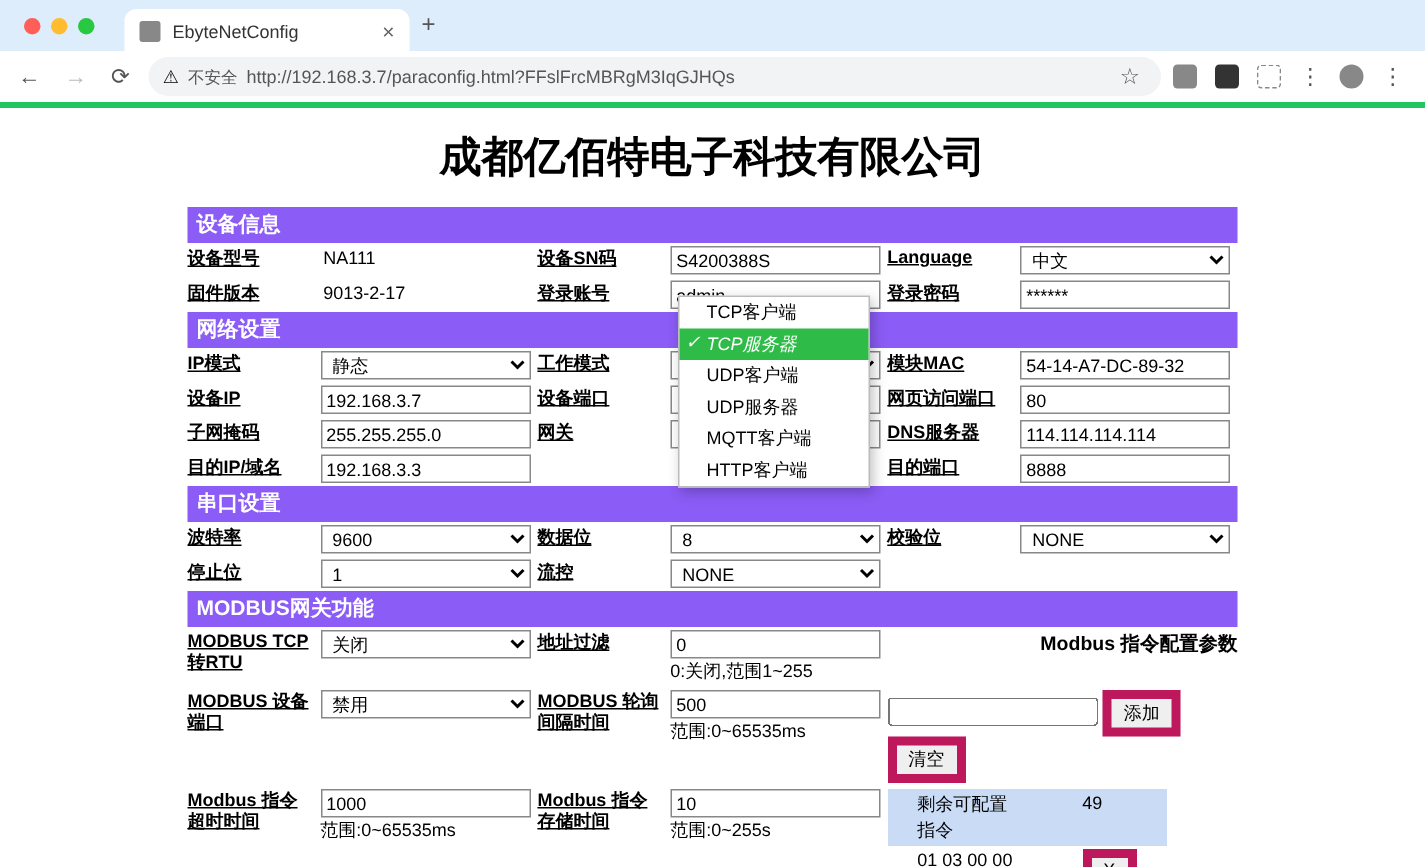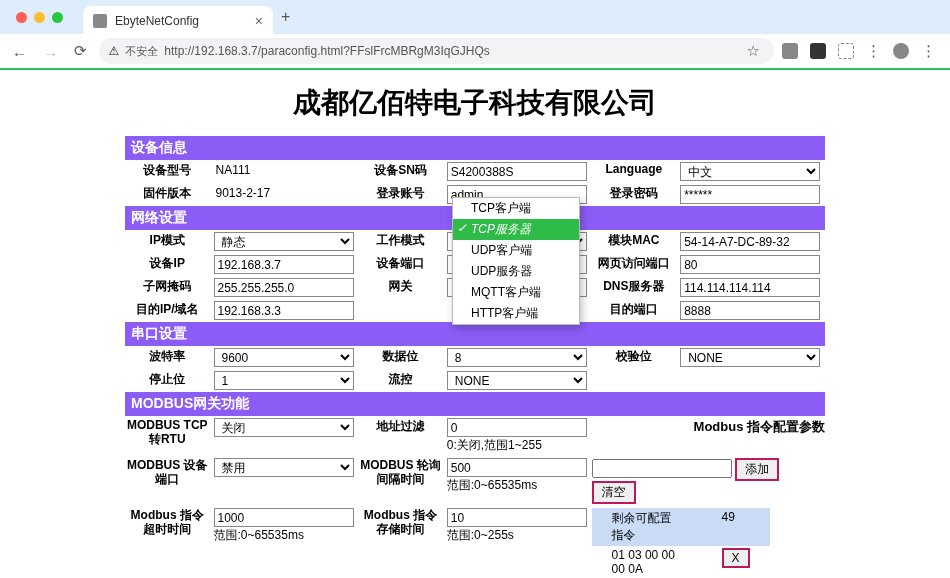--- a/index.html
+++ b/index.html
@@ -1,19 +1,19 @@
 <!DOCTYPE html>
 <html><head>
 <meta charset="utf-8">
 <style>
 * { box-sizing: border-box; margin: 0; padding: 0; }
 body { font-family: Arial, sans-serif; font-size: 13px; background: #fff; width: 950px; height: 578px; overflow: hidden; }
 
 
-.browser-chrome { background: #deedfc; border-bottom: 2px solid #22c55e; }
+.browser-chrome { background: #deedfc; border-bottom: 4px solid #22c55e; }
 .tab-bar { display: flex; align-items: center; height: 34px; padding-left: 8px; }
 .traffic-lights { display: flex; gap: 7px; align-items: center; padding: 0 8px; }
 .tlight { width: 11px; height: 11px; border-radius: 50%; }
 .tlight.red { background: #ff5f57; }
 .tlight.yellow { background: #febc2e; }
 .tlight.green { background: #28c840; }
 .tab { background: #fff; border-radius: 8px 8px 0 0; display: flex; align-items: center; padding: 6px 10px; margin-left: 12px; width: 190px; height: 30px; position: relative; top: 4px; }
 .tab-favicon { width: 14px; height: 14px; background: #888; border-radius: 2px; margin-right: 8px; }
 .tab-title { flex: 1; font-size: 12px; color: #333; }
 .tab-close { color: #666; font-size: 14px; cursor: pointer; }
@@ -28,29 +28,29 @@
 .ext-icon { width: 16px; height: 16px; background: #555; border-radius: 3px; }
 .ext-icon.round { border-radius: 50%; }
 .star-icon { font-size: 15px; color: #555; margin-right: 4px; }
 
 
 .page { padding: 10px 0 0 0; }
 .company-title { text-align: center; font-size: 28px; font-weight: bold; color: #000; margin: 4px 0 14px 0; }
 .config-table { width: 700px; margin: 0 auto; border-collapse: collapse; }
 .section-header td { background: #8b5cf6; color: #fff; font-weight: bold; font-size: 14px; padding: 3px 6px; }
 .row td { padding: 2px 0; vertical-align: top; }
-.label-cell { text-align: center; font-weight: bold; font-size: 12px; padding-right: 4px !important; color: #000; vertical-align: middle; }
+.label-cell { text-align: left; font-weight: bold; font-size: 12px; padding-right: 4px !important; color: #000; vertical-align: middle; text-decoration: underline; }
 .label-cell.multiline { line-height: 1.2; }
 .input-cell input[type=text], .input-cell select, .input-cell input[type=password] {
   width: 140px; font-size: 12px; padding: 1px 3px; border: 1px solid #888; background: #fff; height: 19px;
 }
 .readonly-text { font-size: 12px; color: #000; padding-left: 2px; }
 .hint { font-size: 12px; color: #000; }
 .notes { font-size: 12px; padding: 6px 4px; line-height: 1.5; }
-.btn { font-size: 12px; padding: 1px 8px; border: 2px solid #be185d; background: #efefef; cursor: pointer; }
+.btn { font-size: 12px; padding: 1px 8px; border: 6px solid #be185d; background: #efefef; cursor: pointer; }
 .cmd-table { border-collapse: collapse; }
 .cmd-table td { font-size: 12px; padding: 2px 20px; }
 .cmd-header { background: #c9dbf5; }
 
 
 .dropdown-overlay { position: absolute; left: 452px; top: 197px; background: #fff; border: 1px solid #bbb; box-shadow: 2px 3px 8px rgba(0,0,0,0.25); font-size: 12px; width: 128px; z-index: 100; }
 .dropdown-overlay .opt { padding: 2px 8px 2px 18px; cursor: pointer; position: relative; }
 .dropdown-overlay .opt.selected { background: #2fbb47; color: #fff; font-style: italic; }
 .dropdown-overlay .opt.selected::before { content: "✓"; position: absolute; left: 4px; }
 </style>

